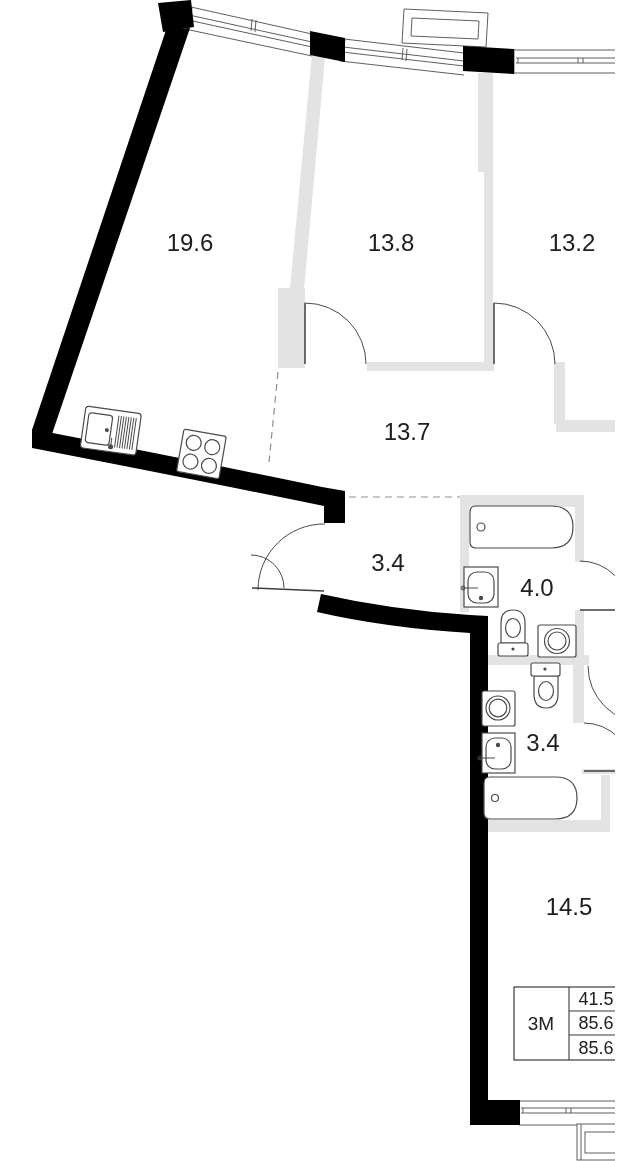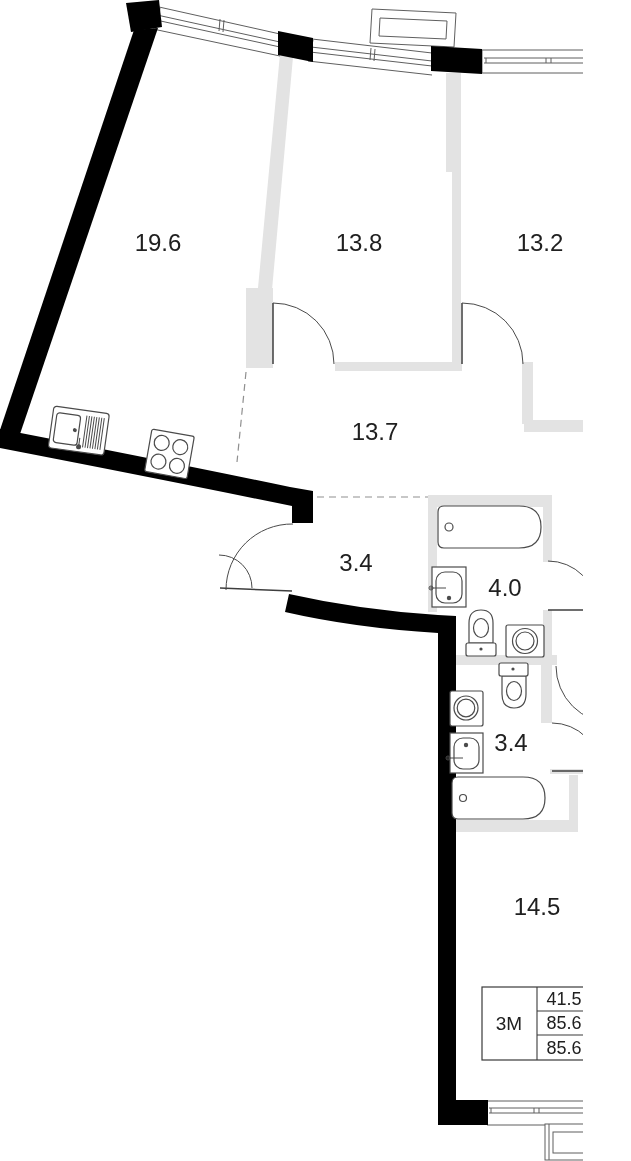--- a/index.html
+++ b/index.html
@@ -1,16 +1,16 @@
 <!DOCTYPE html>
 <html style="--wall: #000000; --partition: #e3e3e3; --outline: #4b4b4b; --label: #202020; --background: #ffffff;"><head>
 <meta charset="utf-8">
 <style>
   html,body{margin:0;padding:0;background:#fff;}
-  .plan-wrap{width:583px;height:1161px;background:var(--background,#fff);position:relative;overflow:hidden;}
+  .plan-wrap{width:583px;height:1161px;background:var(--background,#fff);position:relative;overflow:hidden;padding-left:32px;}
   svg{display:block;}
   .wall{fill:var(--wall,#000);stroke:none;}
   .part{fill:var(--partition,#e3e3e3);stroke:none;}
   .fx{fill:#fff;stroke:var(--outline,#4b4b4b);stroke-width:1.2;}
   .fxd{fill:var(--outline,#4b4b4b);stroke:none;}
   .ln{stroke:var(--outline,#4b4b4b);fill:none;stroke-width:1;}
   .leaf{stroke:#3e3e3e;stroke-width:1.5;fill:none;}
   .arc{stroke:#4a4a4a;stroke-width:1;fill:none;}
   .win{stroke:#5f5f5f;stroke-width:1;fill:none;}
   .box{fill:#fff;stroke:#5f5f5f;stroke-width:1;}

